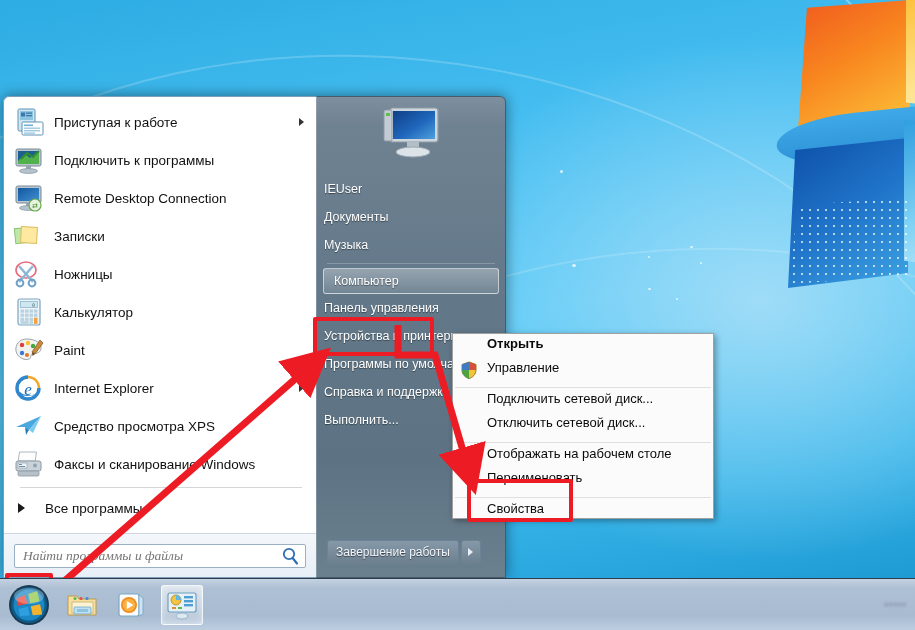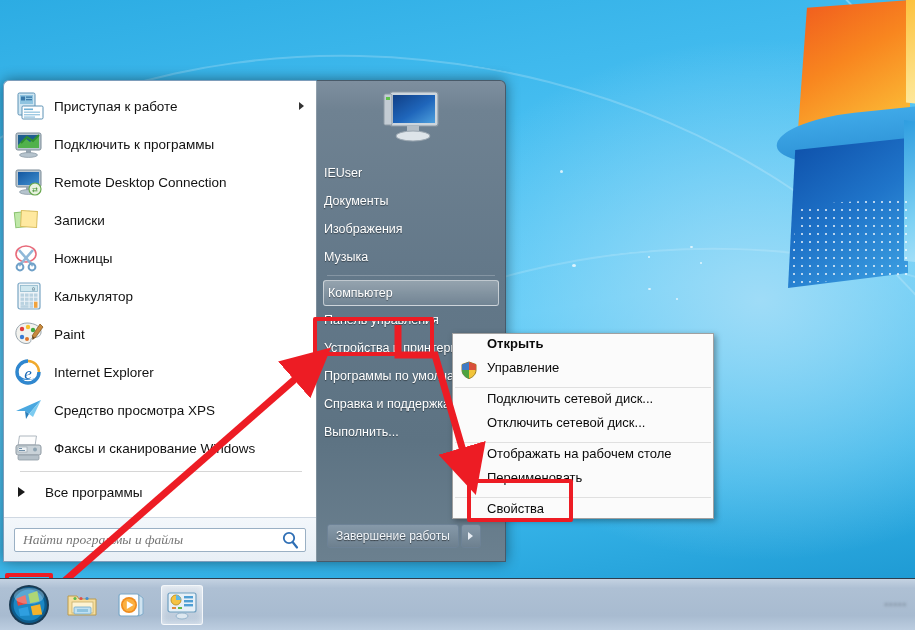--- a/index.html
+++ b/index.html
@@ -62,21 +62,21 @@
   .dots {
     position: absolute; left: 100px; top: 238px; width: 120px; height: 86px;
     background-image: radial-gradient(rgba(255,255,255,0.8) 1.1px, transparent 1.2px);
     background-size: 8px 8px;
     clip-path: polygon(6% 8%, 100% 0%, 100% 90%, 0% 100%);
     opacity: .85;
   }
 
   
   #startmenu {
-    position: absolute; left: 3px; top: 80px; width: 503px; height: 482px;
+    position: absolute; left: 3px; top: 96px; width: 503px; height: 482px;
     border-radius: 6px 6px 0 0;
     box-shadow: 0 0 14px rgba(0,0,0,0.45);
     display: flex;
   }
   #left-pane {
     position: relative;
     width: 313px; height: 482px;
     background: #fff;
     border: 1px solid #7e9dbb;
     border-right: none;
@@ -150,21 +150,21 @@
   .rp-item {
     height: 28px; display: flex; align-items: center;
     padding-left: 7px; font-size: 12.5px; color: #fff;
     text-shadow: 0 1px 1px rgba(0,0,0,0.45);
     white-space: nowrap;
   }
   .rp-item.sel {
     background: linear-gradient(180deg, rgba(255,255,255,0.32), rgba(255,255,255,0.10));
     border: 1px solid rgba(255,255,255,0.55);
     border-radius: 3px;
-    margin: 0 6px; padding-left: 4px;
+    margin: 0 6px; padding-left: 10px;
     height: 26px;
     align-items: center;
   }
   .rp-sep { height: 1px; background: rgba(255,255,255,0.22); margin: 4px 10px; }
   #shutdown-area {
     margin-top: auto; height: 44px;
     display: flex; align-items: center; padding: 0 8px 6px 10px;
   }
   #shutdown-btn {
     display: flex; align-items: center; height: 24px;
@@ -477,23 +477,20 @@
         </svg>
       </div>
 
       <div class="rp-item">
         <span>IEUser</span>
       </div>
       <div class="rp-item">
         <span>Документы</span>
       </div>
       <div class="rp-item">
-        <span>Изображения</span>
-      </div>
-      <div class="rp-item">
         <span>Музыка</span>
       </div>
       <div class="rp-sep"></div>
       <div class="rp-item sel">
         <span>Компьютер</span>
       </div>
       <div class="rp-item">
         <span>Панель управления</span>
       </div>
       <div class="rp-item">

